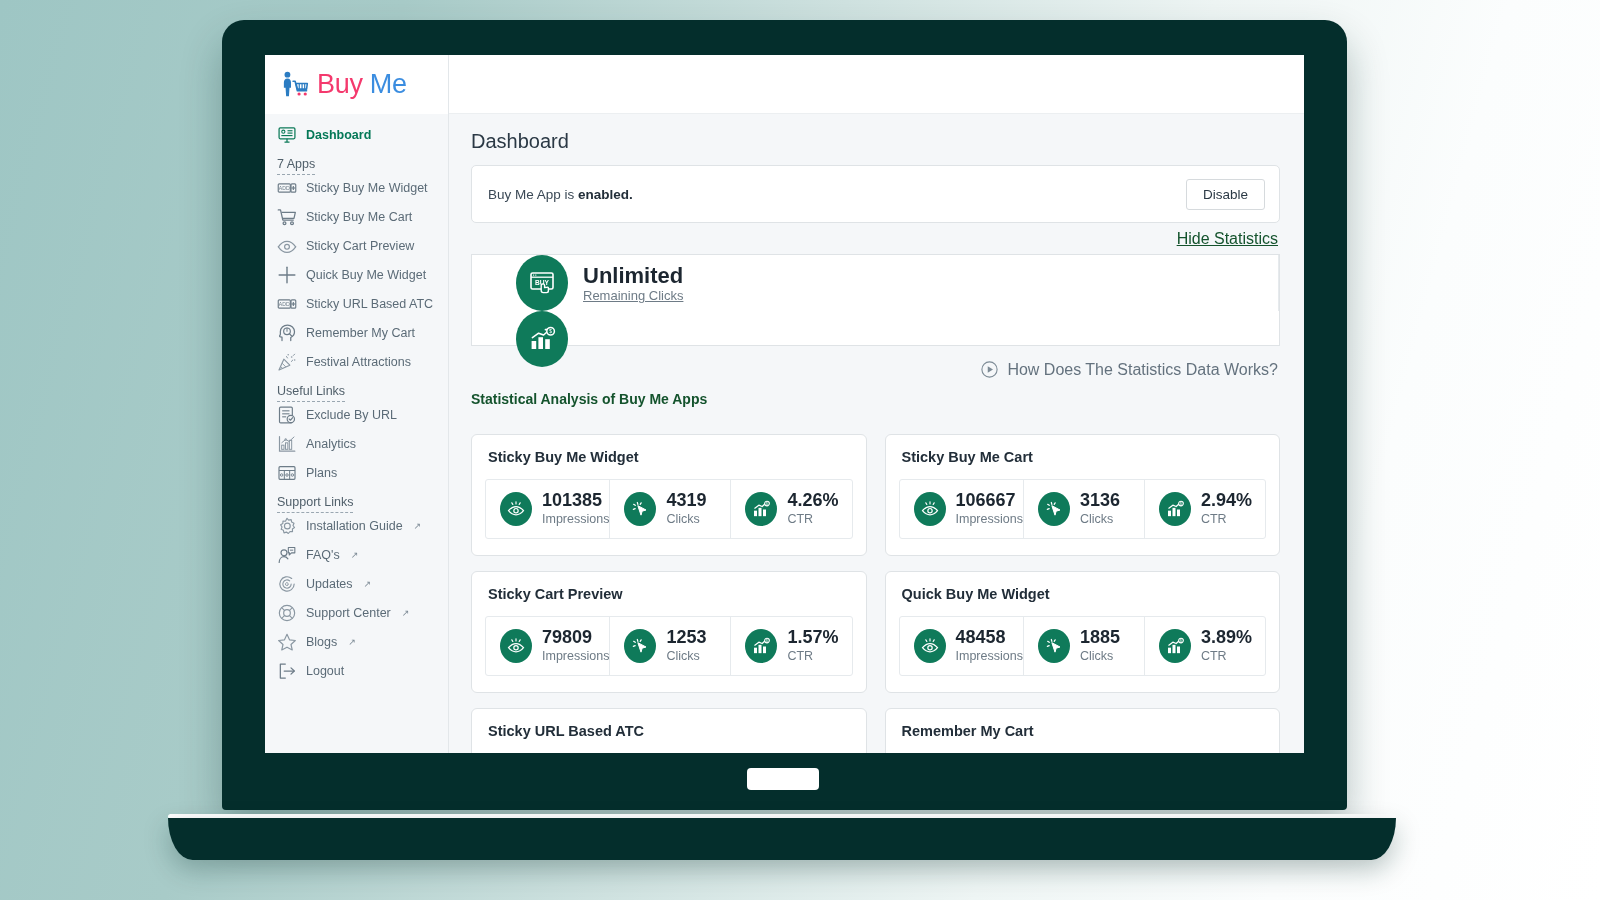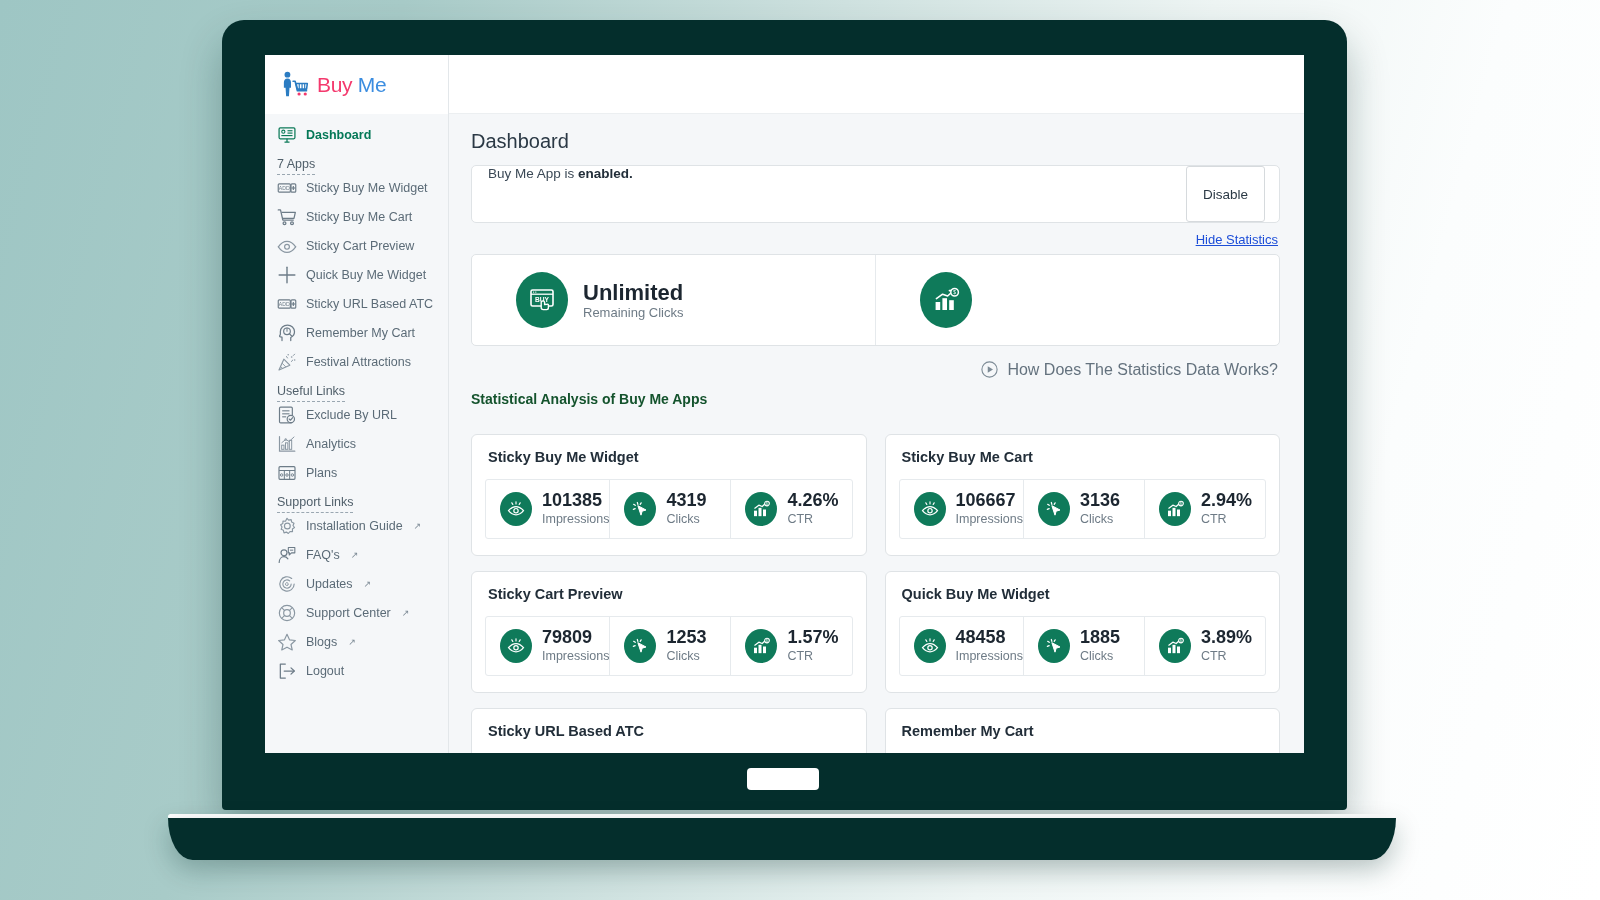--- a/index.html
+++ b/index.html
@@ -62,21 +62,21 @@
     height: 698px;
   }
   .brand {
     height: 59px;
     background: #ffffff;
     display: flex; align-items: center;
     padding-left: 14px;
     gap: 8px;
   }
   .brand-mark { width: 30px; height: 30px; flex: 0 0 30px; }
-  .brand-text { font-size: 21px; letter-spacing: -.3px; white-space: nowrap; }
+  .brand-text { font-size: 27px; letter-spacing: -.3px; white-space: nowrap; }
   .brand-buy { color: #f4396d; font-weight: 400; }
   .brand-me  { color: #3b8de0; font-weight: 400; }
 
   .nav { padding-top: 6px; }
   .nav-row {
     display: flex; align-items: center;
     gap: 9px;
     padding: 3px 10px 3px 12px;
     height: 29px;
     cursor: pointer;
@@ -102,64 +102,65 @@
   .topbar { height: 59px; background: #ffffff; border-bottom: 1px solid #eceff1; }
   .content { flex: 1; overflow: hidden; padding: 16px 24px 0 22px; }
 
   .page-title { font-size: 20px; color: #2b3945; font-weight: 400; margin-bottom: 12px; }
 
   .status-bar {
     background: #ffffff;
     border: 1px solid #dfe3e6;
     border-radius: 5px;
     height: 58px;
-    display: flex; justify-content: space-between;
+    display: flex; align-items: center; justify-content: space-between;
     padding: 0 14px 0 16px;
   }
   .status-text { font-size: 13.5px; color: #3b4956; }
   .status-text b { font-weight: 700; color: #222e39; }
   .btn-disable {
     border: 1px solid #d6dadd;
     background: #ffffff;
     border-radius: 3px;
     font-size: 13.5px; color: #2b3945;
     padding: 7px 16px;
     cursor: pointer;
     font-family: "Liberation Sans", sans-serif;
   }
 
   .hide-stats-row { text-align: right; padding: 7px 2px 6px 0; }
   .hide-stats {
-    font-size: 13px; color: #1d4ed8;
+    font-size: 16px; color: #14532d;
     text-decoration: underline; cursor: pointer;
   }
 
   .stats-strip {
     background: #ffffff;
     border: 1px solid #dfe3e6;
-    border-radius: 5px;
+    border-radius: 0;
     display: flex;
     height: 92px;
+    flex-direction: column;
   }
   .stat-cell {
     flex: 1;
     display: flex; align-items: center;
     gap: 15px;
     padding-left: 44px;
     border-right: 1px solid #e6eaed;
   }
   .stat-cell:last-child { border-right: none; }
   .stat-badge {
     width: 52px; height: 56px; flex: 0 0 52px;
     background: #0f7a5a;
     border-radius: 50%;
     display: flex; align-items: center; justify-content: center;
   }
   .stat-val { font-size: 22px; font-weight: 700; color: #1c2630; line-height: 1.15; white-space: nowrap; }
-  .stat-lbl { font-size: 13px; color: #6e7b86; margin-top: 0; }
+  .stat-lbl { font-size: 13px; color: #6e7b86; margin-top: 0; text-decoration: underline; }
 
   .how-row {
     display: flex; align-items: center; justify-content: flex-end;
     gap: 8px;
     padding: 14px 2px 12px 0;
   }
   .how-txt { font-size: 16px; color: #64727e; cursor: pointer; }
 
   .section-title { font-size: 14px; color: #14532d; margin-bottom: 27px; }
 

